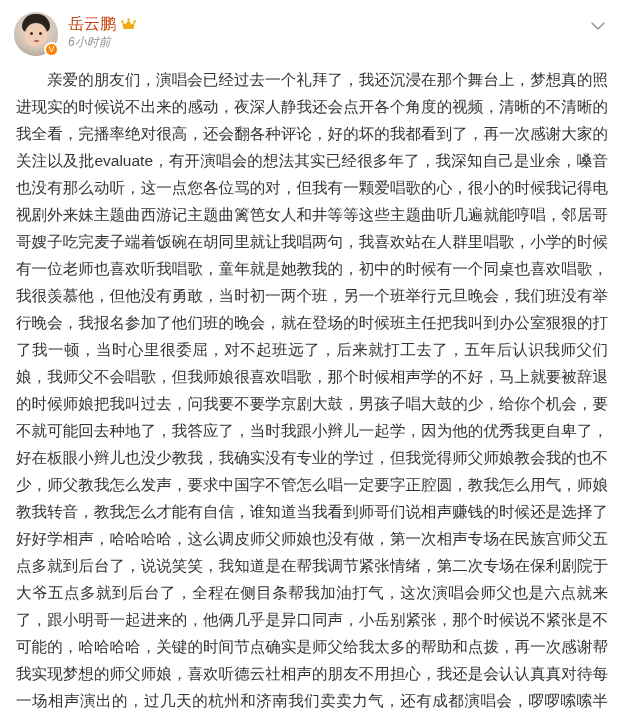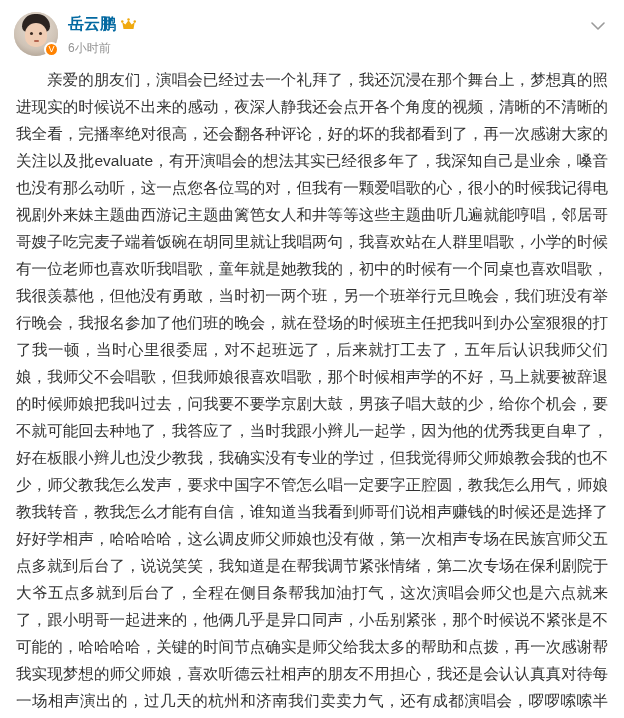--- a/index.html
+++ b/index.html
@@ -106,37 +106,37 @@
     min-width: 0;
     padding-top: 2px;
   }
   .name-row {
     display: flex;
     align-items: center;
     gap: 5px;
   }
   .username {
     font-size: 16px;
-    color: #0369a1;
-    font-weight: bold;
+    color: #c2410c;
+    font-weight: normal;
     line-height: 20px;
   }
   .member-icon {
     display: inline-flex;
     align-items: center;
     justify-content: center;
     font-size: 13px;
     line-height: 1;
     color: #f5a623;
   }
   .time-row {
-    margin-top: 6px;
     display: flex;
     align-items: center;
     gap: 4px;
+    font-style: italic;
   }
   .time {
     font-size: 12px;
     color: #939393;
     line-height: 16px;
   }
   .more-arrow {
     position: absolute;
     right: 16px;
     top: 16px;

